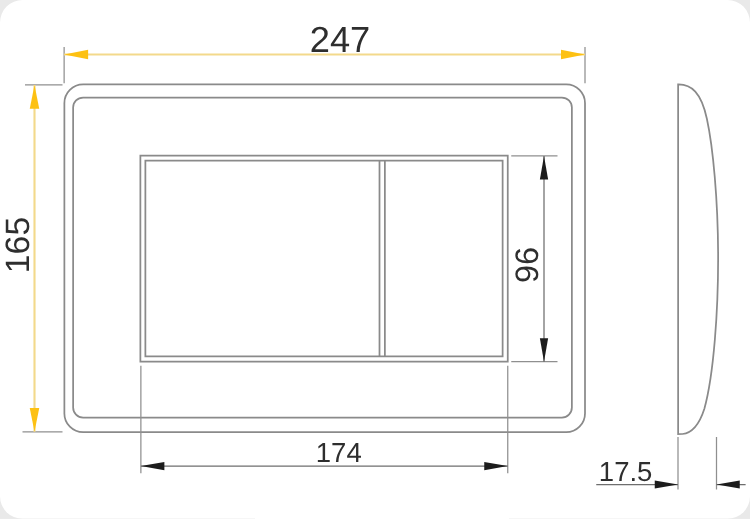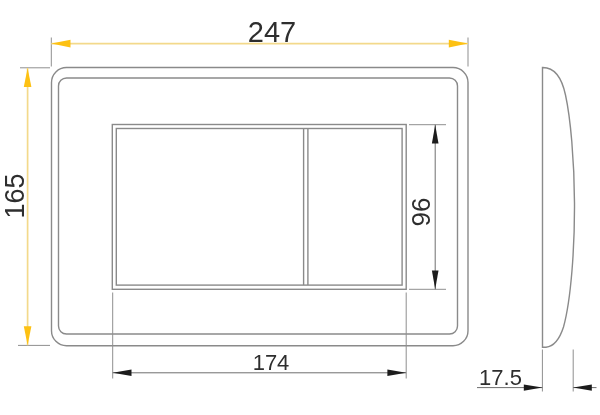--- a/index.html
+++ b/index.html
@@ -12,20 +12,21 @@
     --highlight-arrow:#fdc113;
     --text:#2e2e2e;
   }
   html,body{margin:0;padding:0;background:#e9e9e9;}
   .canvas{
     position:relative;
     width:600px;height:415px;
     background:var(--background);
     overflow:hidden;
     font-family:"Liberation Sans", sans-serif;
+    border-radius:18px;
   }
   svg{position:absolute;left:0;top:0;}
   .ln{stroke:var(--outline);stroke-width:1.4;fill:none;}
   .lnf{stroke:var(--outline);stroke-width:1.4;fill:#ffffff;}
   .ext{stroke:var(--dim-line);stroke-width:1;fill:none;}
   .dim{stroke:var(--outline-dark);stroke-width:1;fill:none;}
   .dimy{stroke:var(--highlight-line);stroke-width:1.7;fill:none;}
   .ar-k{fill:var(--dim-arrow-black);stroke:none;}
   .ar-y{fill:var(--highlight-arrow);stroke:none;}
   .dimtext{fill:var(--text);}

